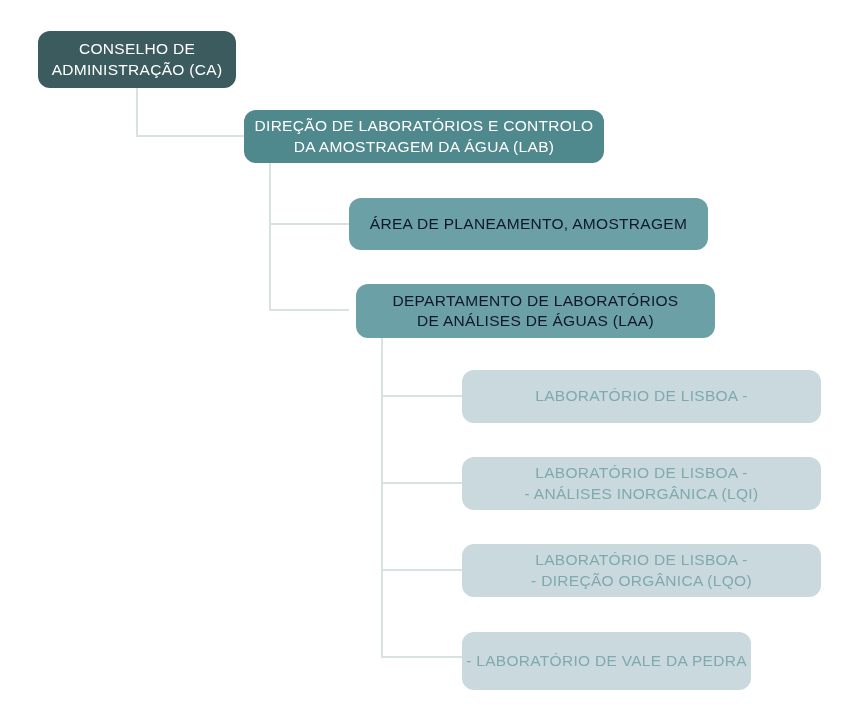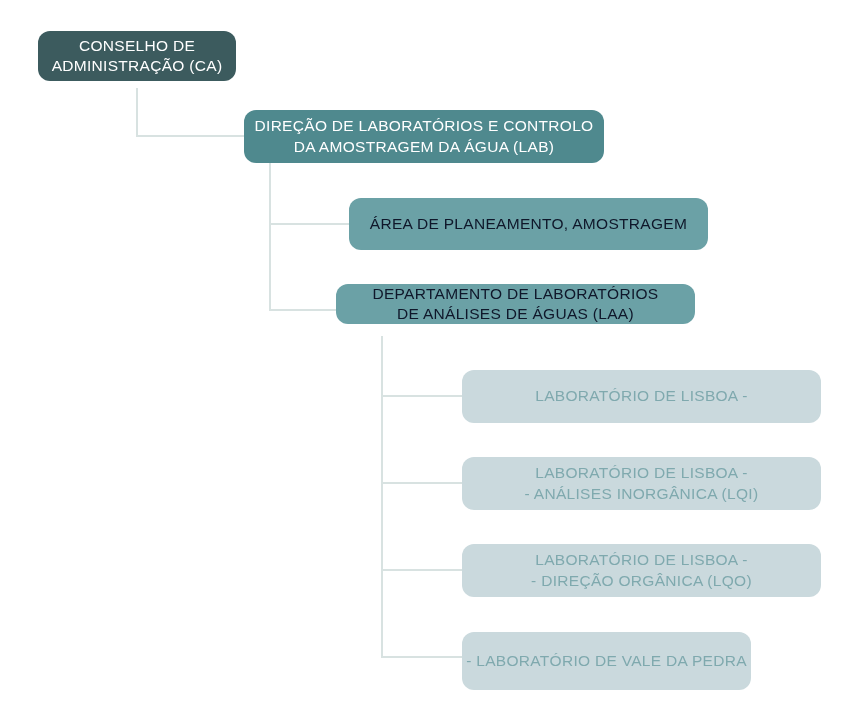--- a/index.html
+++ b/index.html
@@ -30,24 +30,24 @@
     padding: 4px 10px;
   }
   .node span { display: block; white-space: nowrap; }
   .node span:empty { display: none; }
 
   .lvl1 { background: var(--c-l1, #3c5b5e); color: #ffffff; }
   .lvl2 { background: var(--c-l2, #4f898e); color: #ffffff; }
   .lvl3 { background: var(--c-l3, #6ba1a6); color: #0f172a; }
   .lvl4 { background: var(--c-l4bg, #cad9dd); color: var(--c-l4tx, #7fa9ae); }
 
-  #node-ca  { left: 38px;  top: 31px;  width: 198px; height: 50px; }
+  #node-ca  { left: 38px;  top: 31px;  width: 198px; height: 57px; }
   #node-lab { left: 244px; top: 110px; width: 360px; height: 53px; align-items: center; }
   #node-pat { left: 349px; top: 198px; width: 359px; height: 52px; }
-  #node-laa { left: 336px; top: 284px; width: 359px; height: 40px; }
+  #node-laa { left: 356px; top: 284px; width: 359px; height: 54px; }
   #node-lmb { left: 462px; top: 370px; width: 359px; height: 53px; }
   #node-lqi { left: 462px; top: 457px; width: 359px; height: 53px; }
   #node-lqo { left: 462px; top: 544px; width: 359px; height: 53px; }
   #node-lvp { left: 462px; top: 632px; width: 289px; height: 58px; }
 
   .conn {
     position: absolute;
     background: var(--c-line, #d8e2e1);
   }
   #c-ca-v   { left: 136px; top: 88px;  width: 2px;   height: 49px; }

